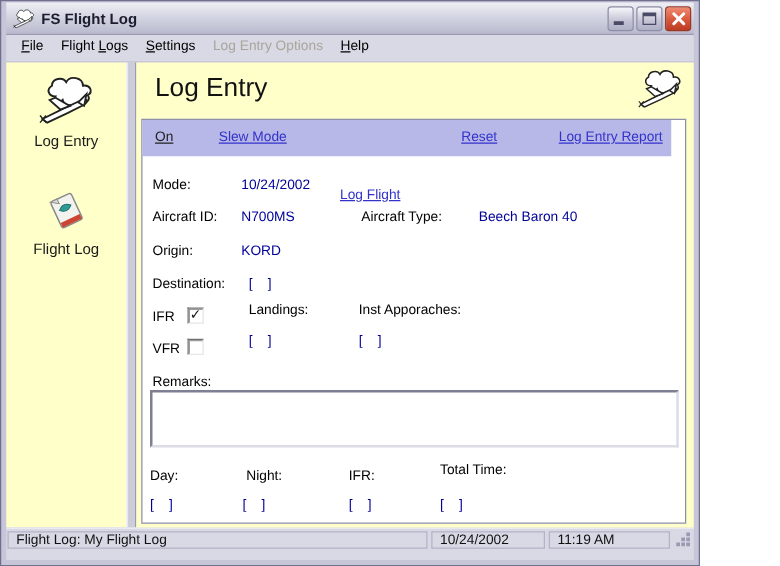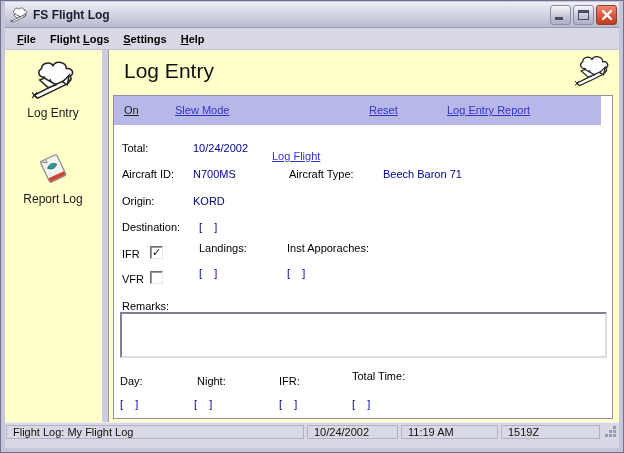--- a/index.html
+++ b/index.html
@@ -1,20 +1,20 @@
 <!DOCTYPE html>
 <html><head>
 <meta charset="utf-8">
 <style>
   * { margin:0; padding:0; box-sizing:border-box; }
   html,body { width:624px; height:453px; overflow:hidden;
     font-family:"Liberation Sans","DejaVu Sans",sans-serif; font-size:11px; color:#000; }
 
   
-  .window { width:624px; height:453px; background:#c6c6d8;
+  .window { width:560px; height:453px; background:#c6c6d8;
     border:1px solid #70708e; padding:1px 4px 4px 4px; position:relative;
     display:flex; flex-direction:column; }
 
   
   .titlebar { height:26px; display:flex; align-items:center; padding:0 2px 0 4px;
     background:linear-gradient(#eef0f5 0%, #d7d8e4 40%, #b9bacd 100%);
     border-bottom:1px solid #9a9ab4; }
   .titlebar .app-icon { width:20px; height:16px; margin-right:4px; flex:0 0 auto; }
   .titlebar .title { font-weight:bold; font-size:12px; color:#1c1c30; flex:1; }
   .caption-btns { display:flex; gap:2px; }
@@ -22,22 +22,22 @@
     border:1px solid #8d8da8;
     background:linear-gradient(#f6f6fa, #c3c3d5 60%, #b0b0c6); }
   .cbtn.close { border-color:#9b3a26;
     background:linear-gradient(#ef8a72, #d8573c 55%, #bc3c22); }
   .cbtn .min-glyph { position:absolute; left:4px; bottom:4px; width:8px; height:3px; background:#4a4a66; }
   .cbtn .max-glyph { position:absolute; left:4px; top:4px; width:11px; height:10px;
     border:1px solid #4a4a66; border-top-width:3px; background:transparent; }
   .cbtn.close svg { position:absolute; left:3px; top:2px; }
 
   
-  .menubar { height:22px; background:#d9d9e5; display:flex; align-items:center;
-    padding-left:5px; border-bottom:1px solid #c2c2d2;font-weight:bold; }
+  .menubar { height:22px; background:#d9d9e5; display:flex; align-items:flex-start;
+    padding-left:5px; border-bottom:1px solid #c2c2d2; }
   .menu-item { padding:3px 7px; color:#000; cursor:default; }
   .menu-item u { text-decoration:underline; }
   .menu-item.disabled { color:#a9a59a; }
 
   
   .bodyarea { flex:1; display:flex; min-height:0; }
 
   .sidebar { width:96px; background:#ffffc9; display:flex; flex-direction:column;
     align-items:center; padding-top:10px; }
   .side-item { display:flex; flex-direction:column; align-items:center; cursor:pointer; }
@@ -131,37 +131,38 @@
           </g>
         </svg>
       </div>
     </div>
   </div>
 
   <div class="menubar">
     <span class="menu-item"><span></span><u>F</u><span>ile</span></span>
     <span class="menu-item"><span>Flight </span><u>L</u><span>ogs</span></span>
     <span class="menu-item"><span></span><u>S</u><span>ettings</span></span>
+    <span class="menu-item disabled"><span>Log Entry Options</span><u></u><span></span></span>
     <span class="menu-item"><span></span><u>H</u><span>elp</span></span>
   </div>
 
   <div class="bodyarea">
 
     <div class="sidebar">
       <div class="side-item">
         <svg width="52" height="40">
             <use href="#plane-icon"></use>
           </svg>
         <span class="lbl">Log Entry</span>
       </div>
       <div class="side-item">
         <svg width="36" height="36">
             <use href="#logbook-icon"></use>
           </svg>
-        <span class="lbl">Report Log</span>
+        <span class="lbl">Flight Log</span>
       </div>
     </div>
 
     <div class="splitter"></div>
 
     <div class="main">
       <div class="main-header-title">Log Entry</div>
       <svg class="main-header-plane" width="40" height="38">
           <use href="#plane-icon"></use>
         </svg>
@@ -169,27 +170,27 @@
       <div class="panel">
 
         <div class="linkbar">
           <a class="lnk-0 active">On</a>
           <a class="lnk-1">Slew Mode</a>
           <a class="lnk-2">Log Flight</a>
           <a class="lnk-3">Reset</a>
           <a class="lnk-4">Log Entry Report</a>
         </div>
 
-        <span class="flabel" style="left:8px;top:46px">Total:</span>
+        <span class="flabel" style="left:8px;top:46px">Mode:</span>
         <span class="fvalue" style="left:79px;top:46px">10/24/2002</span>
 
         <span class="flabel" style="left:8px;top:72px">Aircraft ID:</span>
         <span class="fvalue" style="left:79px;top:72px">N700MS</span>
         <span class="flabel" style="left:175px;top:72px">Aircraft Type:</span>
-        <span class="fvalue" style="left:269px;top:72px">Beech Baron 71</span>
+        <span class="fvalue" style="left:269px;top:72px">Beech Baron 40</span>
 
         <span class="flabel" style="left:8px;top:99px">Origin:</span>
         <span class="fvalue" style="left:79px;top:99px">KORD</span>
 
         <span class="flabel" style="left:8px;top:125px">Destination:</span>
         <span class="fvalue" style="left:85px;top:125px">[    ]</span>
 
         <span class="flabel" style="left:8px;top:152px">IFR</span>
         <span class="checkbox" style="left:36px;top:150px">✓</span>
         <span class="flabel" style="left:85px;top:146px">Landings:</span>
@@ -213,21 +214,20 @@
         <span class="fvalue" style="left:165px;top:302px">[    ]</span>
         <span class="fvalue" style="left:238px;top:302px">[    ]</span>
       </div>
     </div>
   </div>
 
   <div class="statusbar">
     <div class="spanel sp-0">Flight Log: My Flight Log</div>
     <div class="spanel sp-1">10/24/2002</div>
     <div class="spanel sp-2">11:19 AM</div>
-    <div class="spanel sp-3">1519Z</div>
     <div class="grip">
       <svg width="13" height="13">
         <g fill="#9a9ab5">
           <rect x="9" y="1" width="3" height="3"></rect>
             <rect x="5" y="5" width="3" height="3"></rect>
           <rect x="9" y="5" width="3" height="3"></rect>
             <rect x="1" y="9" width="3" height="3"></rect>
           <rect x="5" y="9" width="3" height="3"></rect>
             <rect x="9" y="9" width="3" height="3"></rect>
         </g>

